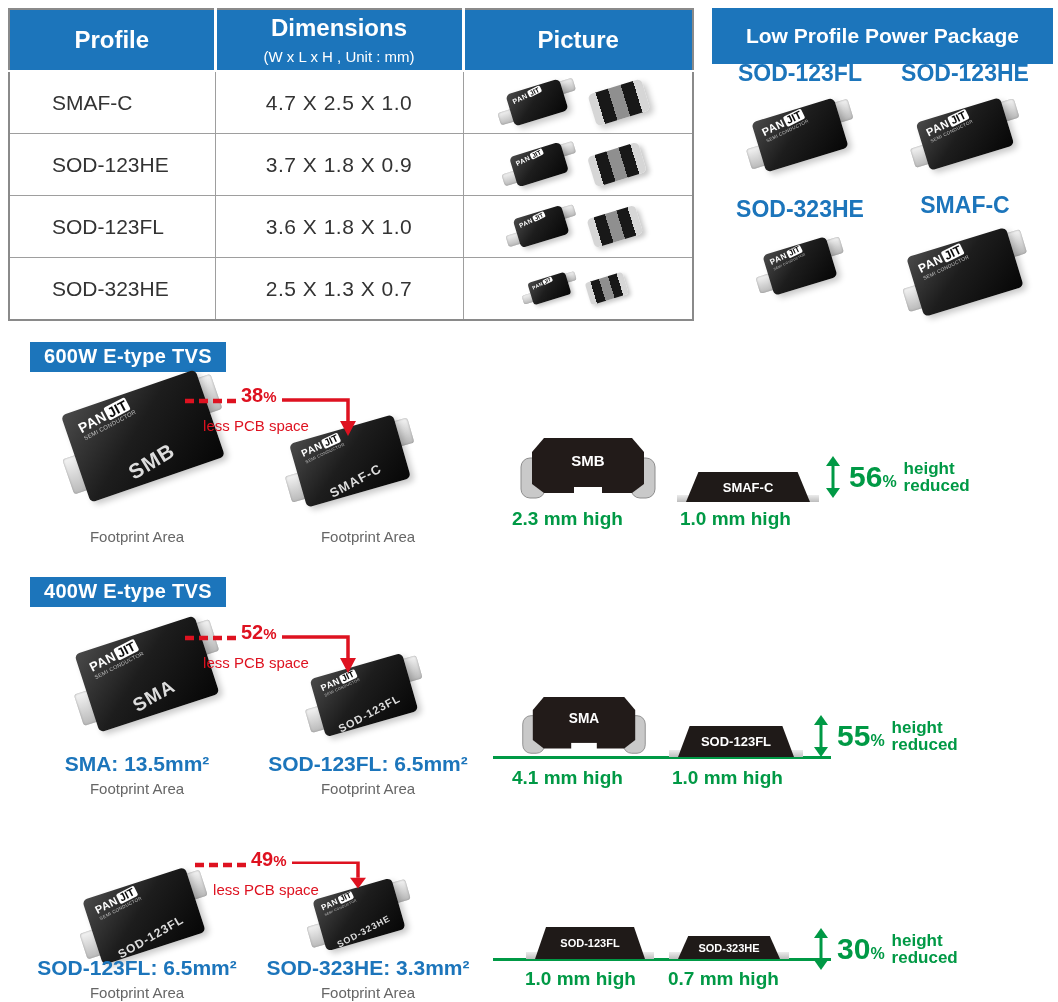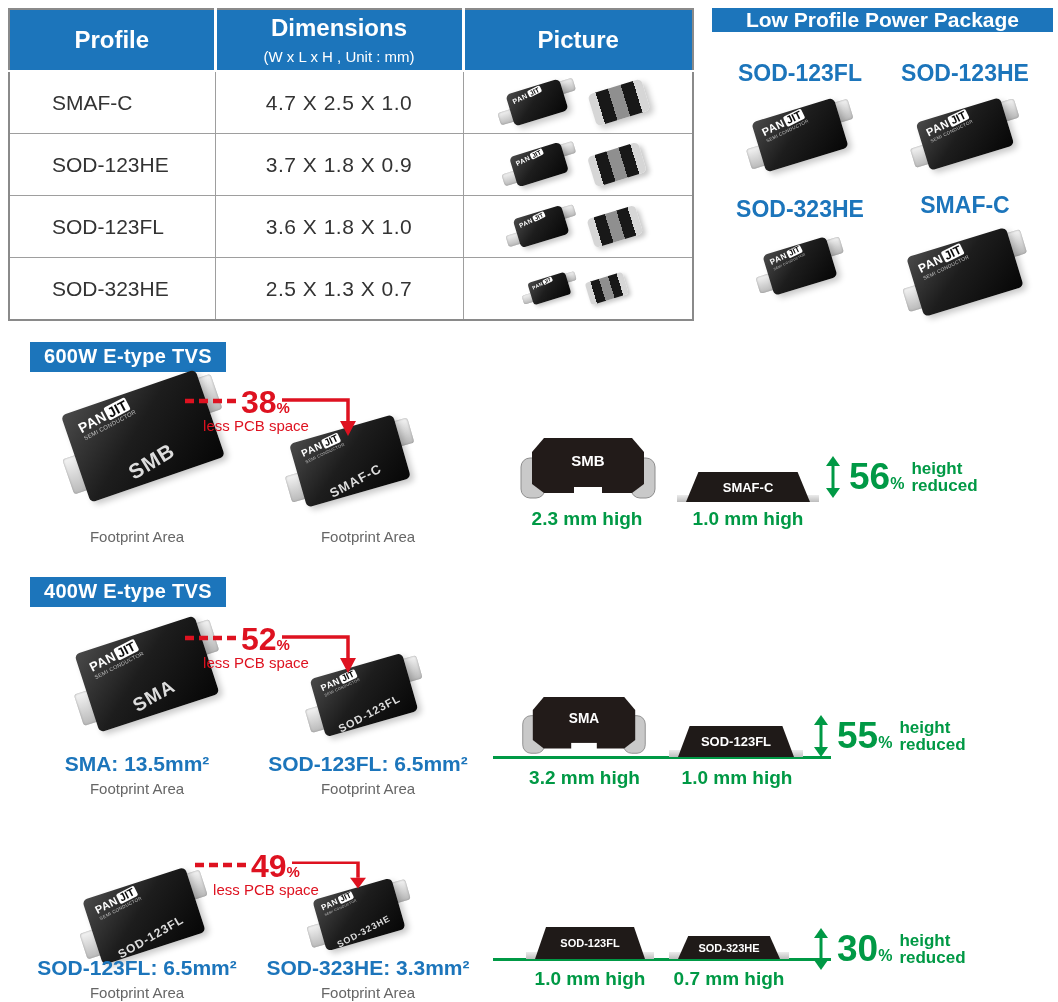--- a/index.html
+++ b/index.html
@@ -40,21 +40,21 @@
   .logo .jit{background:#fff;color:#0a0a0a;font-weight:700;padding:0 2px;border-radius:2px;}
   .chip .sub{color:#c0c0c0;font-size:calc(var(--lg,11px)*.42);letter-spacing:.3px;white-space:nowrap;}
   .chip .cname{position:absolute;left:0;right:0;bottom:8%;text-align:center;transform:rotate(-12deg);
                color:#ddd;font-weight:700;font-size:var(--nm,16px);letter-spacing:1px;white-space:nowrap;}
   .chip-xs{width:56px;height:33px;--lg:7px;}
   .chip-back .cbody{background:linear-gradient(90deg,#d6d6d6 0 15%,#181818 15% 38%,#8f8f8f 38% 62%,#181818 62% 85%,#d6d6d6 85%);}
 
   
   .lp{position:absolute;left:705px;top:8px;width:350px;height:312px;}
   .lp-banner{margin-left:7px;width:341px;background:var(--blue);color:#fff;text-align:center;
-             font-size:21px;font-weight:700;padding:0 0;box-sizing:border-box;}
+             font-size:21px;font-weight:700;padding:16px 0;box-sizing:border-box;}
   .lp-item{position:absolute;width:160px;display:flex;flex-direction:column;align-items:center;gap:22px;margin:0;}
   .lp-label{color:var(--blue);font-size:23px;font-weight:700;}
   .lp-i0{left:15px;top:52px}
   .lp-i1{left:180px;top:52px}
   .lp-i2{left:15px;top:188px}
   .lp-i3{left:180px;top:184px}
 
   
   .sec{position:absolute;left:0;width:1058px;height:235px;}
   .sec-0{top:340px}.sec-1{top:575px}.sec-2{top:808px}
@@ -67,21 +67,21 @@
   .sec-1 .chip-new{left:316px;top:90px;width:96px;height:60px;--rot:-16deg;--nm:11px;--lg:9px;}
   .sec-2 .chip-old{left:90px;top:74px;width:108px;height:68px;--rot:-18deg;--nm:12px;--lg:11px;}
   .sec-2 .chip-new{left:318px;top:80px;width:82px;height:53px;--rot:-16deg;--nm:9px;--lg:8px;}
 
   
   .saving{position:absolute;left:185px;top:44px;width:230px;height:64px;}
   .sec-1 .saving{top:46px}.sec-2 .saving{left:195px;top:40px}
   .dashes{position:absolute;left:0;top:14px;}
   .dashes line{stroke:var(--red);stroke-width:4.5;}
   .s-pct{position:absolute;left:56px;top:0;color:var(--red);font-weight:700;white-space:nowrap;}
-  .s-pct b{font-size:32px;}
+  .s-pct b{font-size:20px;}
   .s-pct .sign{font-size:15px;font-weight:700;}
   .elbow{position:absolute;left:97px;top:12px;}
   .elbow path{stroke:var(--red);stroke-width:3.5;fill:none;}
   .elbow polygon{fill:var(--red);}
   .sec-2 .elbow{height:30px;}
   .s-label{position:absolute;left:8px;top:33px;width:126px;text-align:center;
            color:var(--red);font-size:15px;}
 
   
   .fp{position:absolute;text-align:center;}
@@ -110,34 +110,34 @@
   .trap .pad-l{left:-9px}.trap .pad-r{right:-9px}
   .trap .tbody{position:absolute;inset:0;background:#1f1a18;
                clip-path:polygon(10% 0,90% 0,100% 100%,0 100%);}
   .trap .tlabel{position:absolute;inset:0;display:flex;align-items:center;justify-content:center;
                 color:#fff;font-weight:700;font-size:13px;white-space:nowrap;}
   .sec-2 .tlabel{font-size:11px;}
   .baseline{position:absolute;left:493px;width:338px;height:3px;background:var(--green);}
   .sec-1 .baseline{top:181px}.sec-2 .baseline{top:150px}
 
   
-  .h-lab{position:absolute;text-align:center;color:var(--green);font-weight:700;font-size:19px;white-space:nowrap;}
+  .h-lab{position:absolute;color:var(--green);font-weight:700;font-size:19px;white-space:nowrap;}
   .sec-0 .h-old{left:512px;top:168px;width:150px}  .sec-0 .h-new{left:680px;top:168px;width:136px}
   .sec-1 .h-old{left:512px;top:192px;width:145px}  .sec-1 .h-new{left:672px;top:192px;width:130px}
   .sec-2 .h-old{left:525px;top:160px;width:130px}  .sec-2 .h-new{left:668px;top:160px;width:122px}
 
   
   .reduce{position:absolute;display:flex;align-items:center;gap:7px;}
   .sec-0 .reduce{left:824px;top:116px}
   .sec-1 .reduce{left:812px;top:140px}
   .sec-2 .reduce{left:812px;top:120px}
   .updown line{stroke:var(--green);stroke-width:3;}
   .updown polygon{fill:var(--green);}
   .r-pct{color:var(--green);font-weight:700;white-space:nowrap;}
-  .r-pct b{font-size:37px;}
+  .r-pct b{font-size:30px;}
   .r-pct .sign{font-size:16px;}
   .r-lab span{display:block;color:var(--green);font-weight:700;font-size:17px;line-height:17px;}
 </style>
 </head>
 <body>
 
 <div class="canvas">
 
   <table class="pkg-table">
     <colgroup>
@@ -490,21 +490,21 @@
 
     <div class="prof prof-new">
       <div class="trap">
         <span class="pad pad-l"></span>
         <span class="pad pad-r"></span>
         <span class="tbody"></span>
         <span class="tlabel">SOD-123FL</span>
       </div>
     </div>
 
-    <div class="h-lab h-old">3.2 mm high</div>
+    <div class="h-lab h-old">4.1 mm high</div>
     <div class="h-lab h-new">1.0 mm high</div>
 
     <div class="reduce">
       <svg class="updown" width="18" height="42" viewBox="0 0 18 42">
         <line x1="9" y1="8" x2="9" y2="34"></line>
         <polygon points="9,0 2,10 16,10"></polygon>
         <polygon points="9,42 2,32 16,32"></polygon>
       </svg>
       <div class="r-pct"><b>55</b><span class="sign">%</span></div>
       <div class="r-lab">

